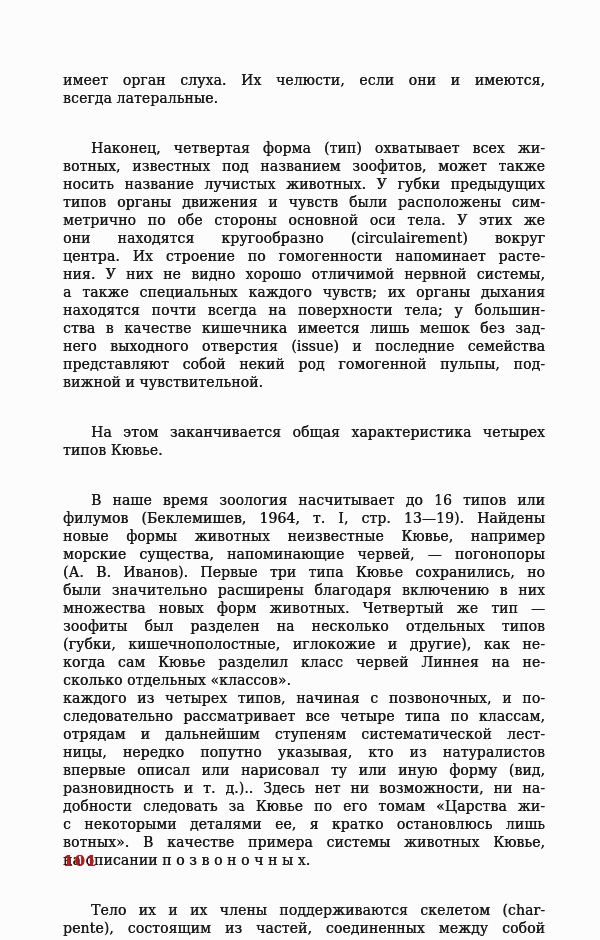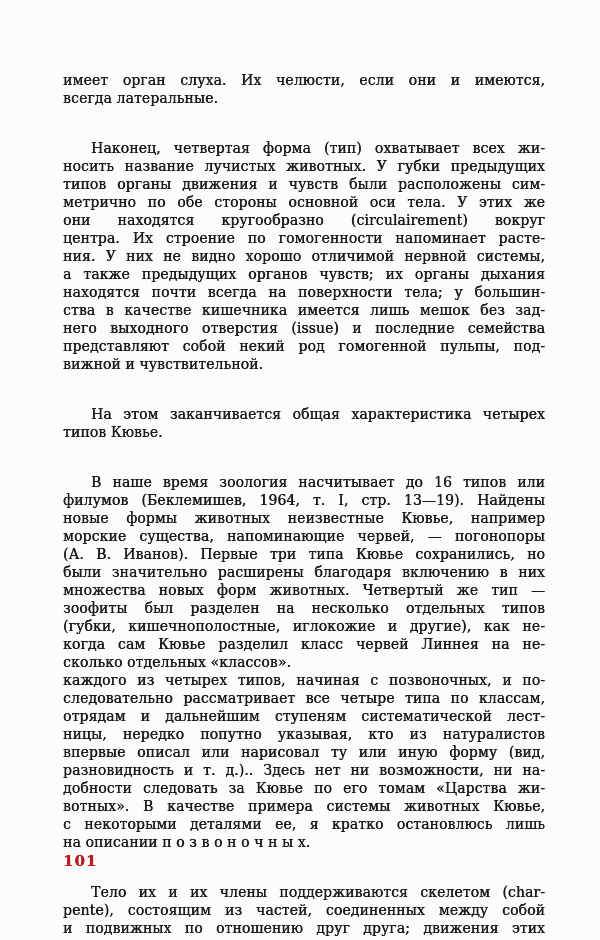--- a/index.html
+++ b/index.html
@@ -57,27 +57,28 @@
   }
 </style>
 </head>
 <body style="background: rgb(252, 252, 252);">
 
 <div class="page">
   <div class="text-block" style="color: rgb(27, 27, 27);">
       <div class="line">имеет орган слуха. Их челюсти, если они и имеются,</div>
       <div class="line para-end">всегда латеральные.</div>
       <div class="line indent">Наконец, четвертая форма (тип) охватывает всех жи-</div>
+      <div class="line">вотных, известных под названием зоофитов, может также</div>
       <div class="line">носить название лучистых животных. У губки предыдущих</div>
       <div class="line">типов органы движения и чувств были расположены сим-</div>
       <div class="line">метрично по обе стороны основной оси тела. У этих же</div>
       <div class="line">они находятся кругообразно (circulairement) вокруг</div>
       <div class="line">центра. Их строение по гомогенности напоминает расте-</div>
       <div class="line">ния. У них не видно хорошо отличимой нервной системы,</div>
-      <div class="line">а также предыдущих органов чувств; их органы дыхания</div>
+      <div class="line">а также специальных каждого чувств; их органы дыхания</div>
       <div class="line">находятся почти всегда на поверхности тела; у большин-</div>
       <div class="line">ства в качестве кишечника имеется лишь мешок без зад-</div>
       <div class="line">него выходного отверстия (issue) и последние семейства</div>
       <div class="line">представляют собой некий род гомогенной пульпы, под-</div>
       <div class="line para-end">вижной и чувствительной.</div>
       <div class="line indent">На этом заканчивается общая характеристика четырех</div>
       <div class="line para-end">типов Кювье.</div>
       <div class="line indent">В наше время зоология насчитывает до 16 типов или</div>
       <div class="line">филумов (Беклемишев, 1964, т. I, стр. 13—19). Найдены</div>
       <div class="line">новые формы животных неизвестные Кювье, например</div>
@@ -89,21 +90,21 @@
       <div class="line">(губки, кишечнополостные, иглокожие и другие), как не-</div>
       <div class="line">когда сам Кювье разделил класс червей Линнея на не-</div>
       <div class="line para-end">сколько отдельных «классов».</div>
       <div class="line">каждого из четырех типов, начиная с позвоночных, и по-</div>
       <div class="line">следовательно рассматривает все четыре типа по классам,</div>
       <div class="line">отрядам и дальнейшим ступеням систематической лест-</div>
       <div class="line">ницы, нередко попутно указывая, кто из натуралистов</div>
       <div class="line">впервые описал или нарисовал ту или иную форму (вид,</div>
       <div class="line">разновидность и т. д.).. Здесь нет ни возможности, ни на-</div>
       <div class="line">добности следовать за Кювье по его томам «Царства жи-</div>
+      <div class="line">с некоторыми деталями ее, я кратко остановлюсь лишь</div>
       <div class="line">вотных». В качестве примера системы животных Кювье,</div>
-      <div class="line">с некоторыми деталями ее, я кратко остановлюсь лишь</div>
       <div class="line para-end">на описании п о з в о н о ч н ы х.</div>
       <div class="line indent">Тело их и их члены поддерживаются скелетом (char-</div>
       <div class="line">pente), состоящим из частей, соединенных между собой</div>
       <div class="line">и подвижных по отношению друг друга; движения этих</div>
     </div>
   <div class="page-number">101</div>
 </div>
 
 </body></html>

